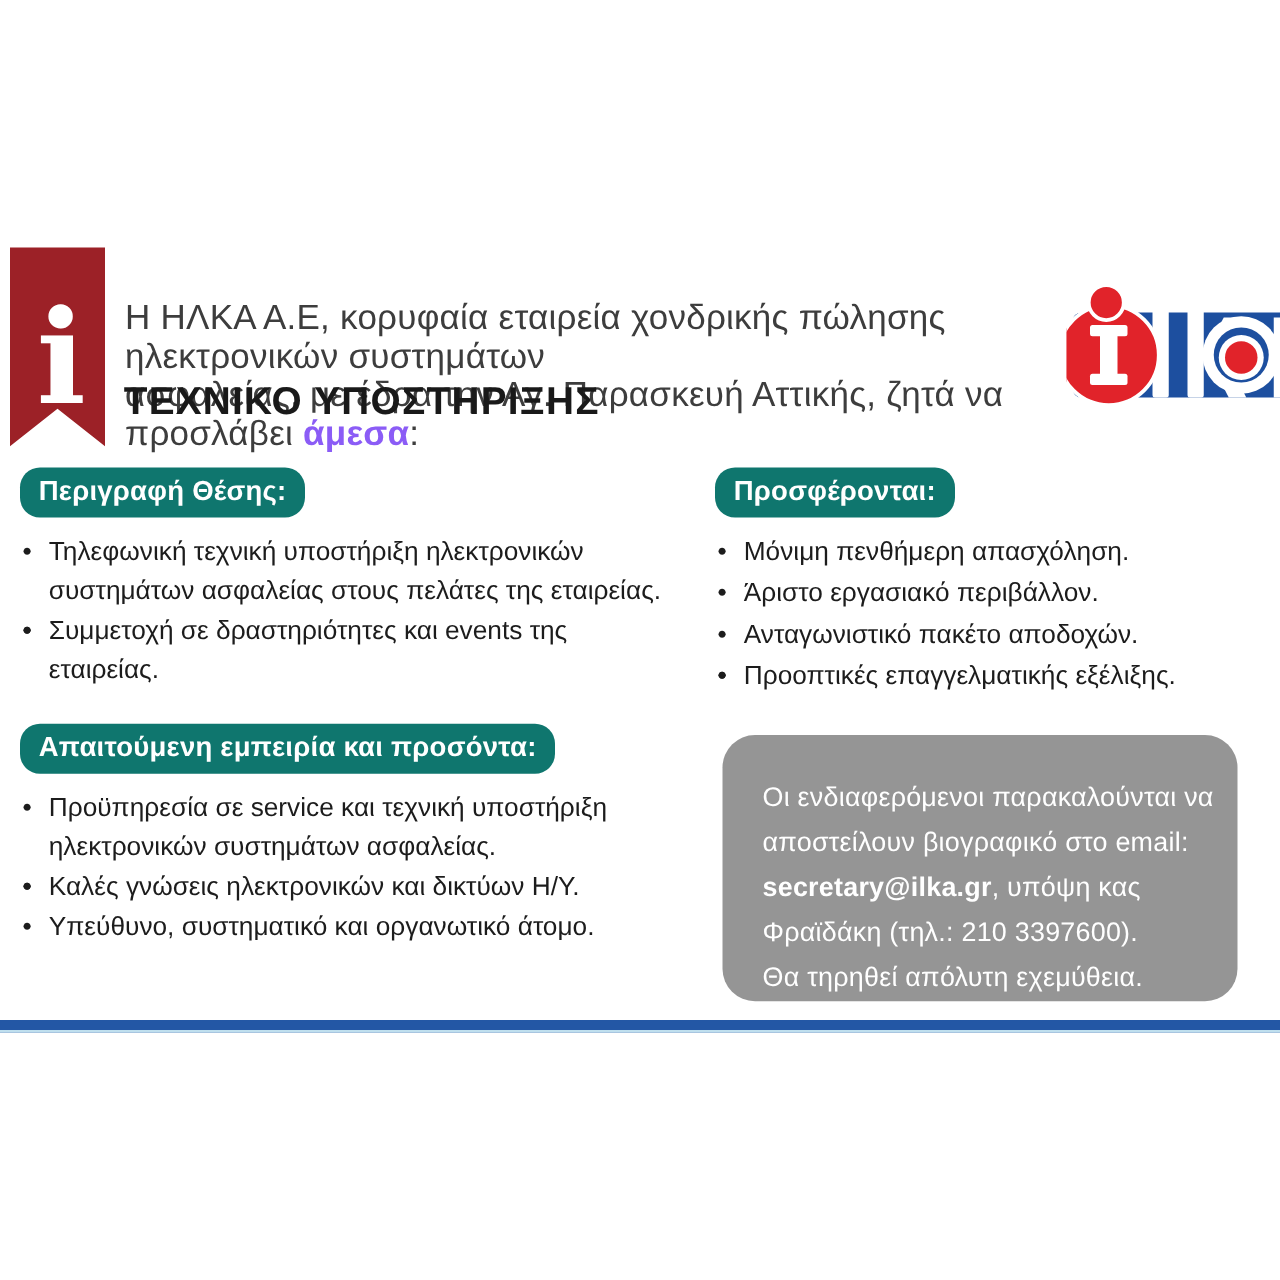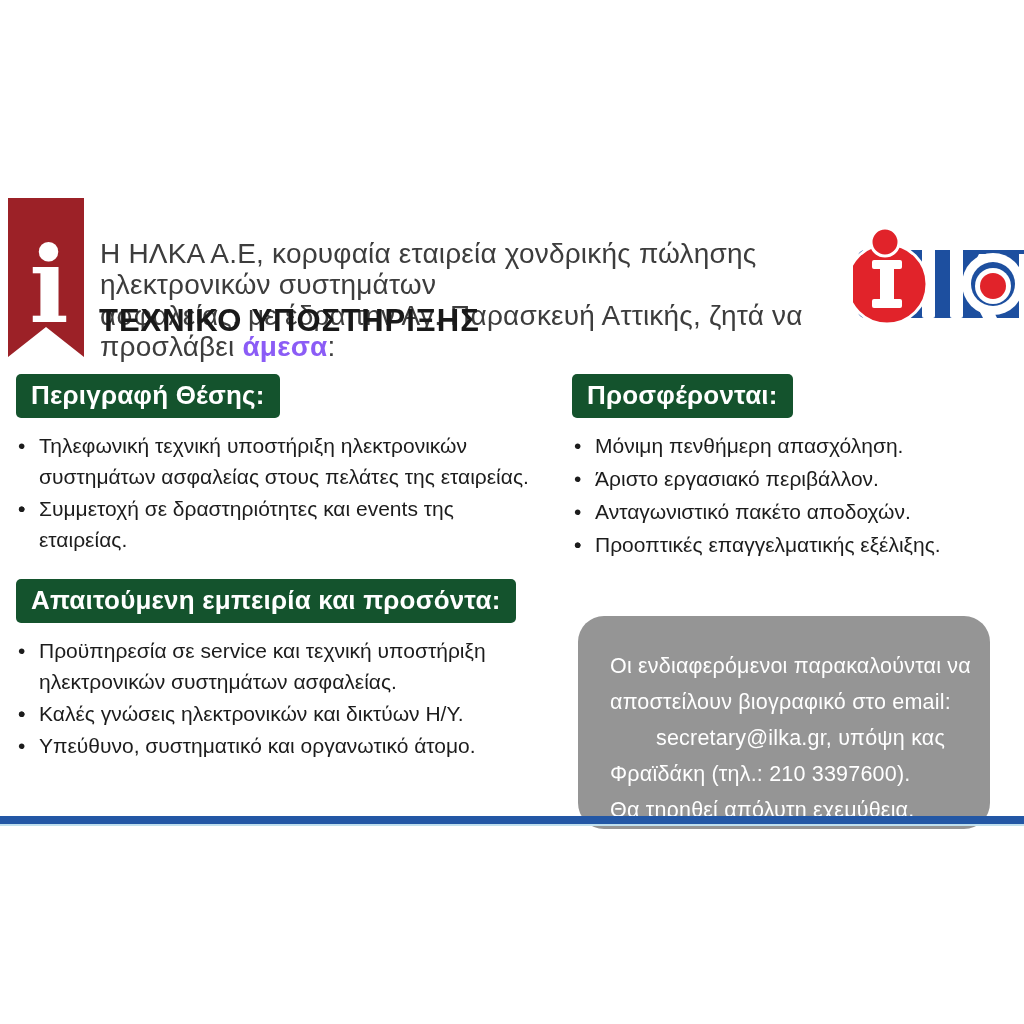--- a/index.html
+++ b/index.html
@@ -45,27 +45,27 @@
   .logo-wrap {
     position: absolute;
     left: 853px; top: 210px;
     width: 171px; height: 150px;
     overflow: hidden;
   }
 
   
   .pill {
     display: inline-block;
-    background: #14532d;
+    background: #0f766e;
     color: #ffffff;
-    font-size: 26px;
+    font-size: 22px;
     font-weight: 700;
     line-height: 1;
     padding: 8px 15px 10px 15px;
-    border-radius: 5px;
+    border-radius: 16px;
     letter-spacing: 0.2px;
   }
 
   
   .bullets {
     list-style: none;
     margin: 12px 0 0 0;
     padding: 0;
   }
   .bullets li {
@@ -84,32 +84,32 @@
   }
   .col-right .bullets li { line-height: 32px; }
 
   .section-1 { position: absolute; left: 16px;  top: 374px; width: 530px; }
   .section-2 { position: absolute; left: 16px;  top: 579px; width: 530px; }
   .col-right { position: absolute; left: 572px; top: 374px; width: 445px; }
 
   
   .contact-box {
     position: absolute;
-    left: 578px; top: 616px;
+    left: 578px; top: 588px;
     width: 412px; height: 213px;
     box-sizing: border-box;
     background: #959595;
     border-radius: 26px;
     color: #ffffff;
     padding: 32px 14px 0 32px;
     font-size: 21.5px;
     line-height: 36px;
     letter-spacing: 0.2px;
   }
-  .contact-box b { font-weight: 400; margin-left: 46px; }
+  .contact-box b { font-weight: 700; }
 
   
   .bottom-rule {
     position: absolute;
     left: 0; top: 816px;
     width: 1024px; height: 8px;
     background: #2357a5;
     border-bottom: 2px solid #bfdfee;
   }
 </style>

